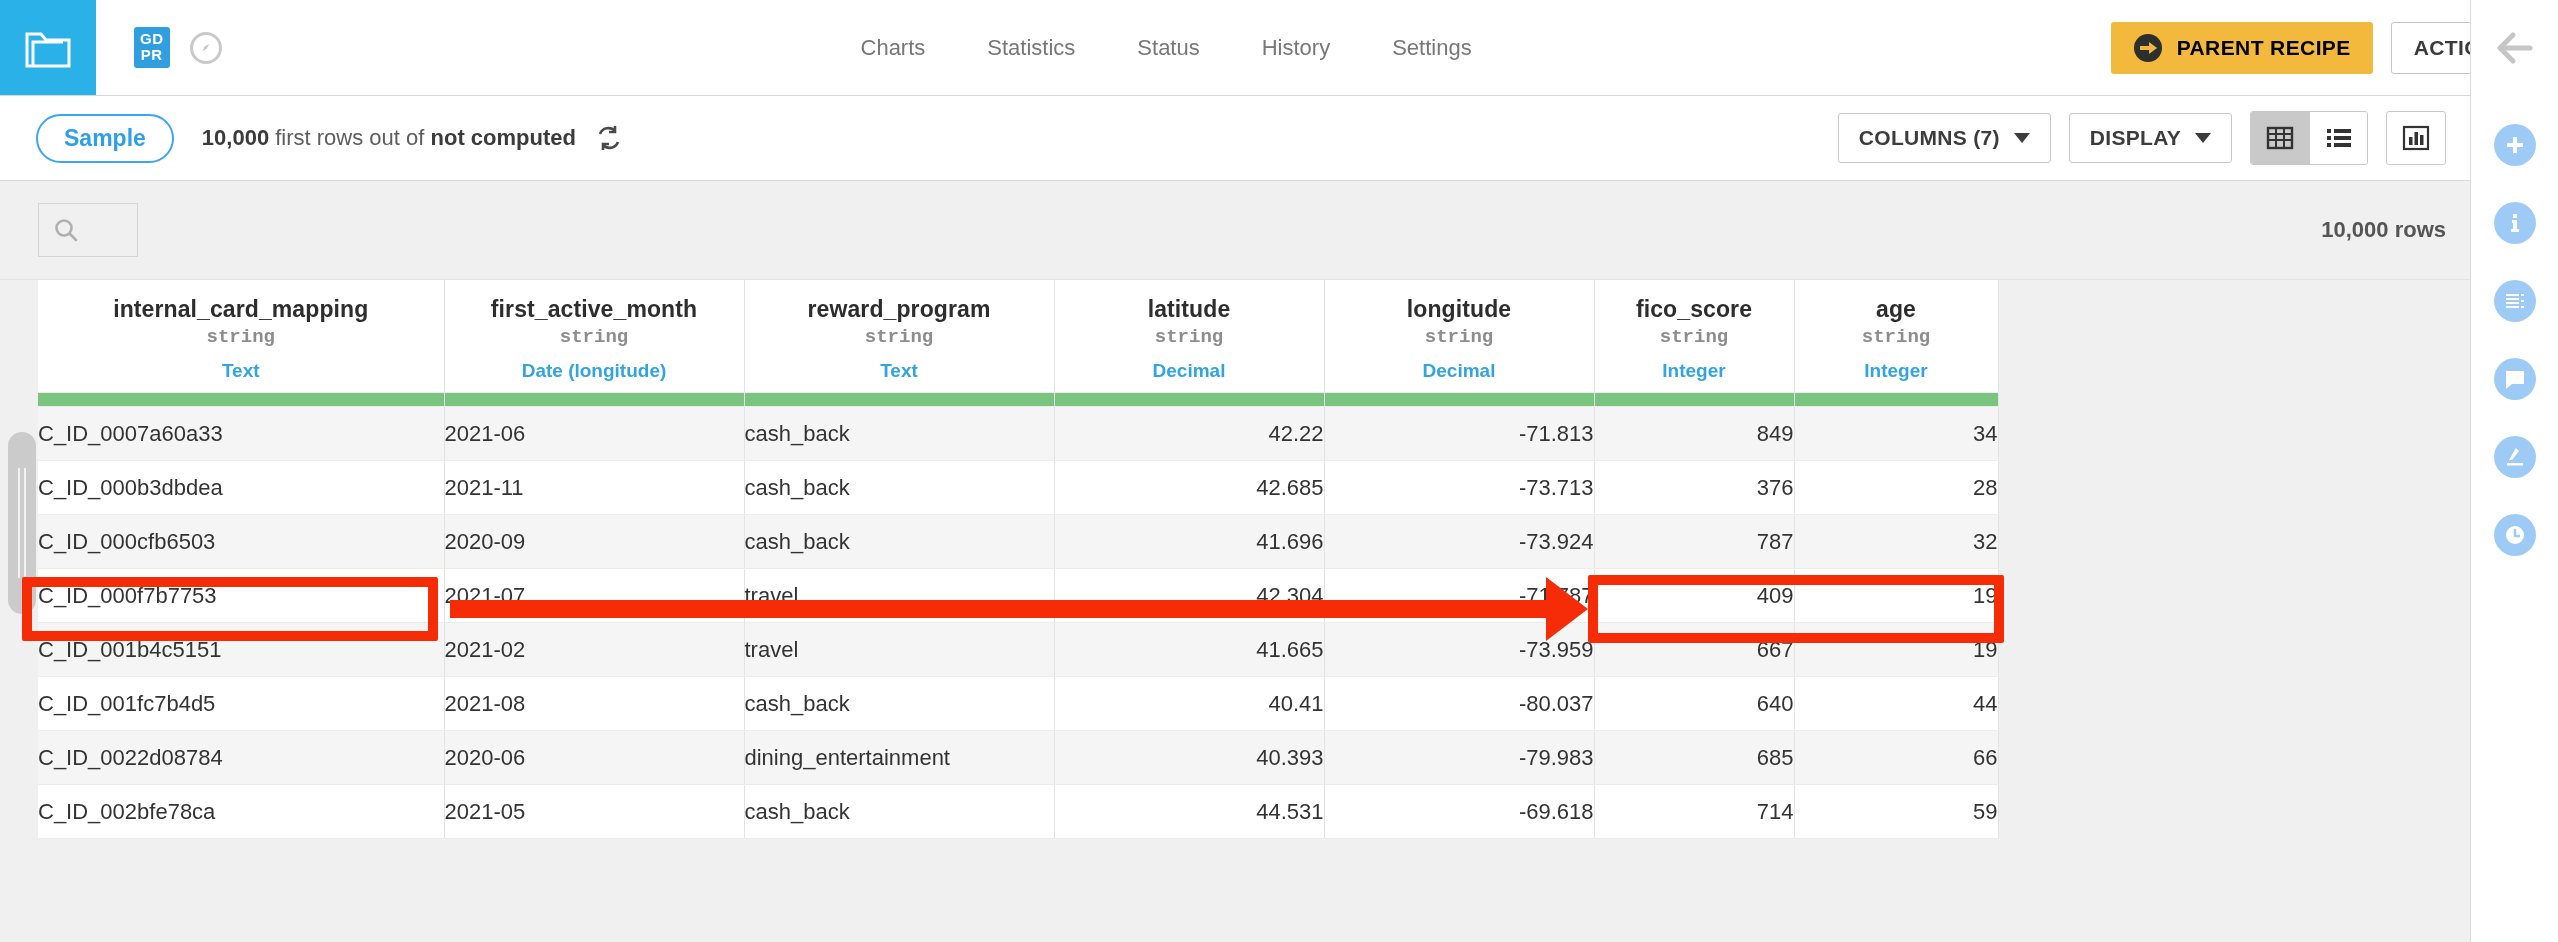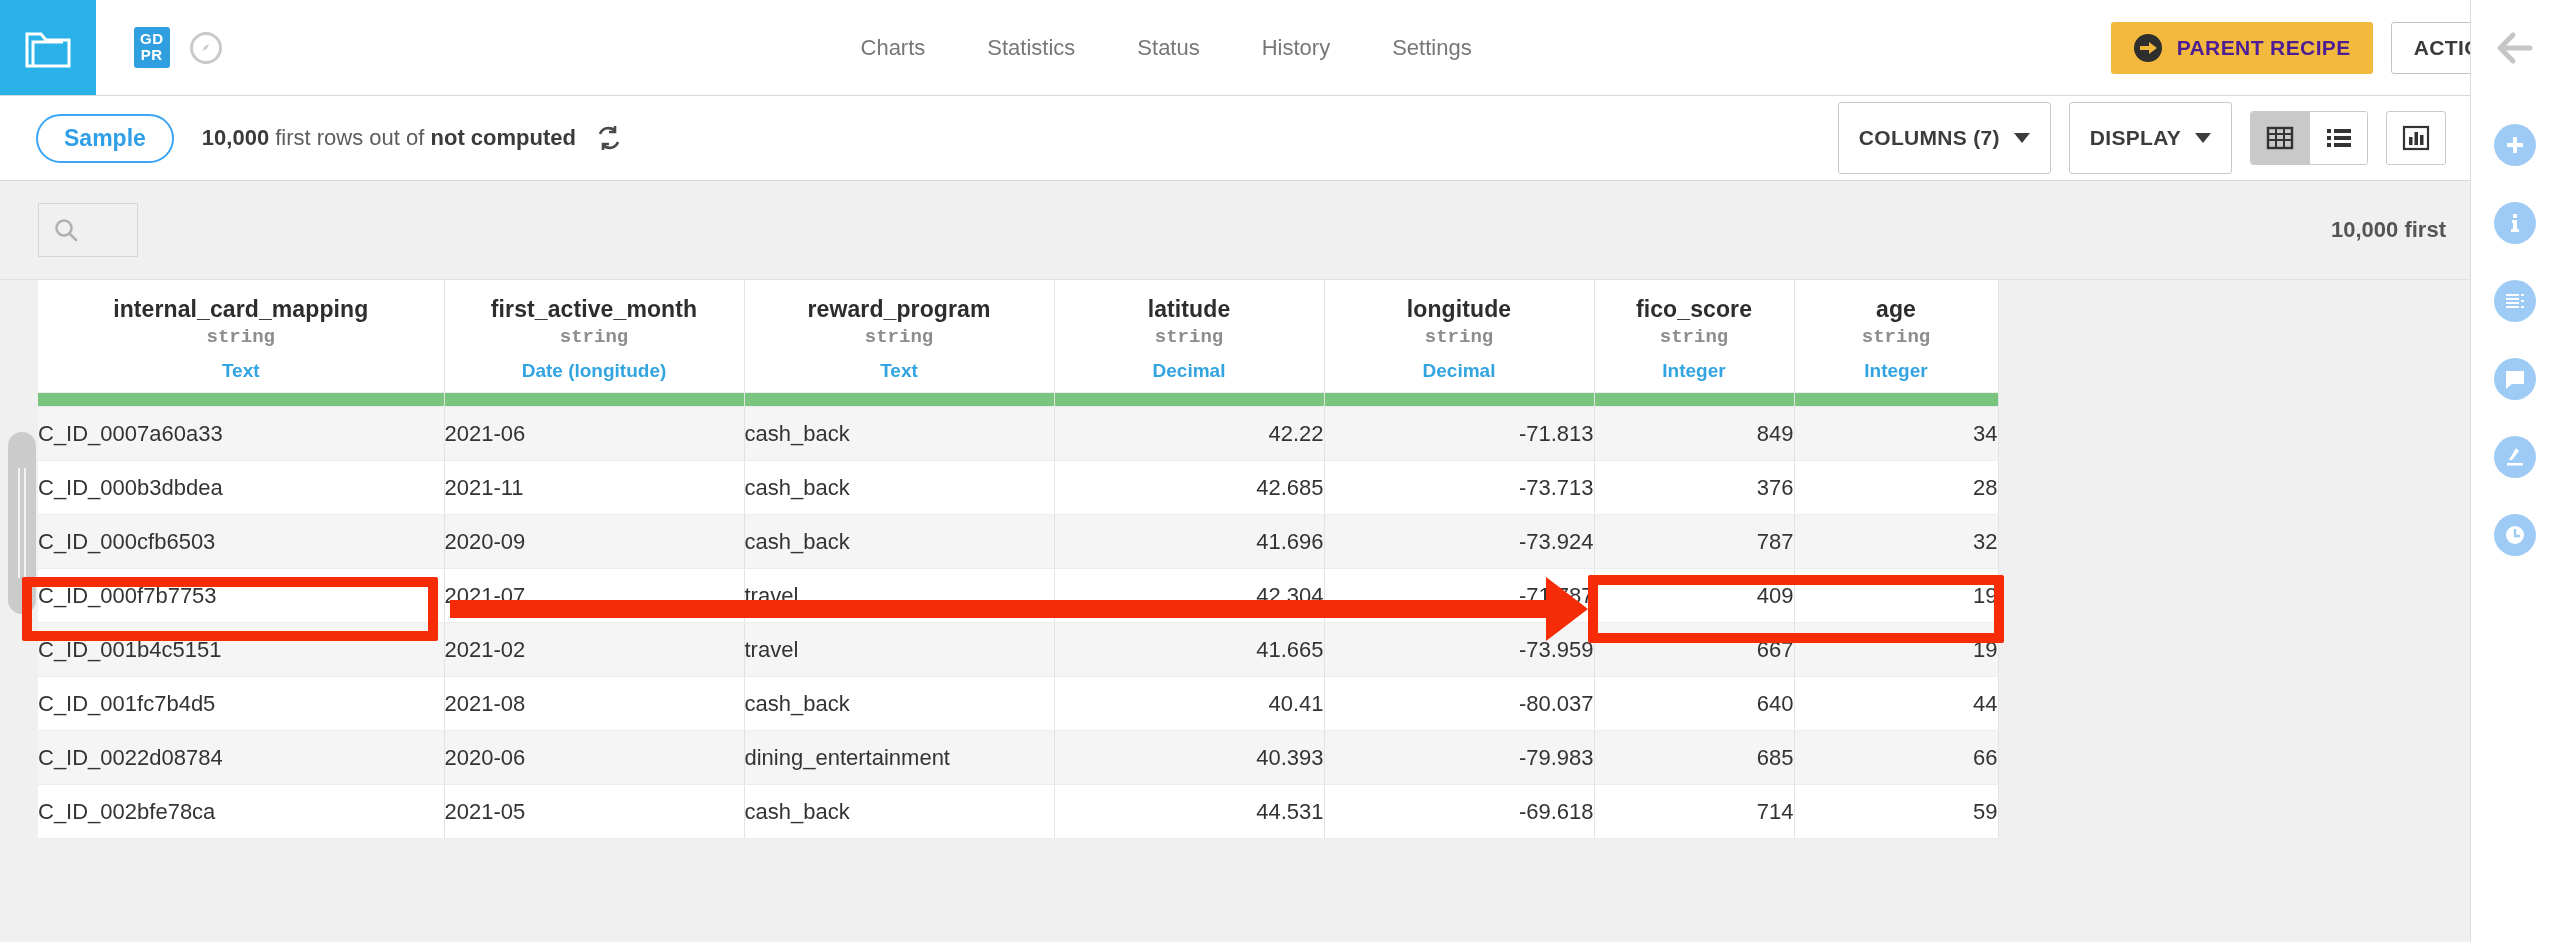--- a/index.html
+++ b/index.html
@@ -71,21 +71,21 @@
     display: flex; align-items: center; gap: 18px;
     padding-right: 24px;
   }
   .parent-recipe {
     background: #f2b93d;
     height: 52px; border-radius: 3px;
     display: flex; align-items: center; gap: 14px;
     padding: 0 22px; cursor: pointer;
   }
   .parent-recipe .pr-label {
-    font-size: 21px; font-weight: 700; color: #4c1d95;
+    font-size: 21px; font-weight: 700; color: #000000;
     letter-spacing: .4px; white-space: nowrap; text-align: center;
   }
   .pr-icon { width: 30px; height: 30px; flex: 0 0 30px; }
   .actions-btn {
     height: 52px; border: 1px solid #c4c4c4; border-radius: 3px;
     background: #fff;
     display: flex; align-items: center; padding: 0 22px;
     font-size: 21px; font-weight: 700; color: #3a3a3a;
     letter-spacing: .4px; cursor: pointer; white-space: nowrap;
   }
@@ -126,21 +126,21 @@
     padding: 9px 26px; cursor: pointer; white-space: nowrap;
   }
   .sample-text {
     margin-left: 28px; font-size: 22px; color: #5d5d5d;
     white-space: nowrap;
   }
   .sample-text b { color: #3b3b3b; font-weight: 700; }
   .refresh-ic { margin-left: 20px; width: 26px; height: 26px; cursor: pointer; }
   .sb-right { margin-left: auto; display: flex; align-items: center; gap: 18px; }
   .dd-btn {
-    height: 72px; border: 1px solid #c9c9c9; border-radius: 3px;
+    height: 50px; border: 1px solid #c9c9c9; border-radius: 3px;
     background: #fff; display: flex; align-items: center; gap: 14px;
     padding: 0 20px; font-size: 21px; font-weight: 700; color: #3c3c3c;
     letter-spacing: .3px; cursor: pointer; white-space: nowrap;
   }
   .caret { width: 0; height: 0; border-left: 8px solid transparent;
            border-right: 8px solid transparent; border-top: 10px solid #3c3c3c; }
   .seg {
     display: flex; border: 1px solid #c9c9c9; border-radius: 3px; overflow: hidden;
     height: 54px;
   }
@@ -408,21 +408,21 @@
 </div>
 
 <div class="searchstrip">
   <div class="search-box">
     <svg viewBox="0 0 26 26">
       <circle cx="11" cy="11" r="7.5" fill="none" stroke="#b0b0b0" stroke-width="2.6"></circle>
       <path d="M16.5 16.5 L23 23" stroke="#b0b0b0" stroke-width="2.6" stroke-linecap="round"></path>
     </svg>
     <input type="text" placeholder="" style="">
   </div>
-  <div class="rows-count">10,000 first</div>
+  <div class="rows-count">10,000 rows</div>
 </div>
 
 <div class="gridwrap">
   <div class="drag-handle">
     <i></i>
       <i></i>
   </div>
 
   <table class="grid">
     <colgroup>

